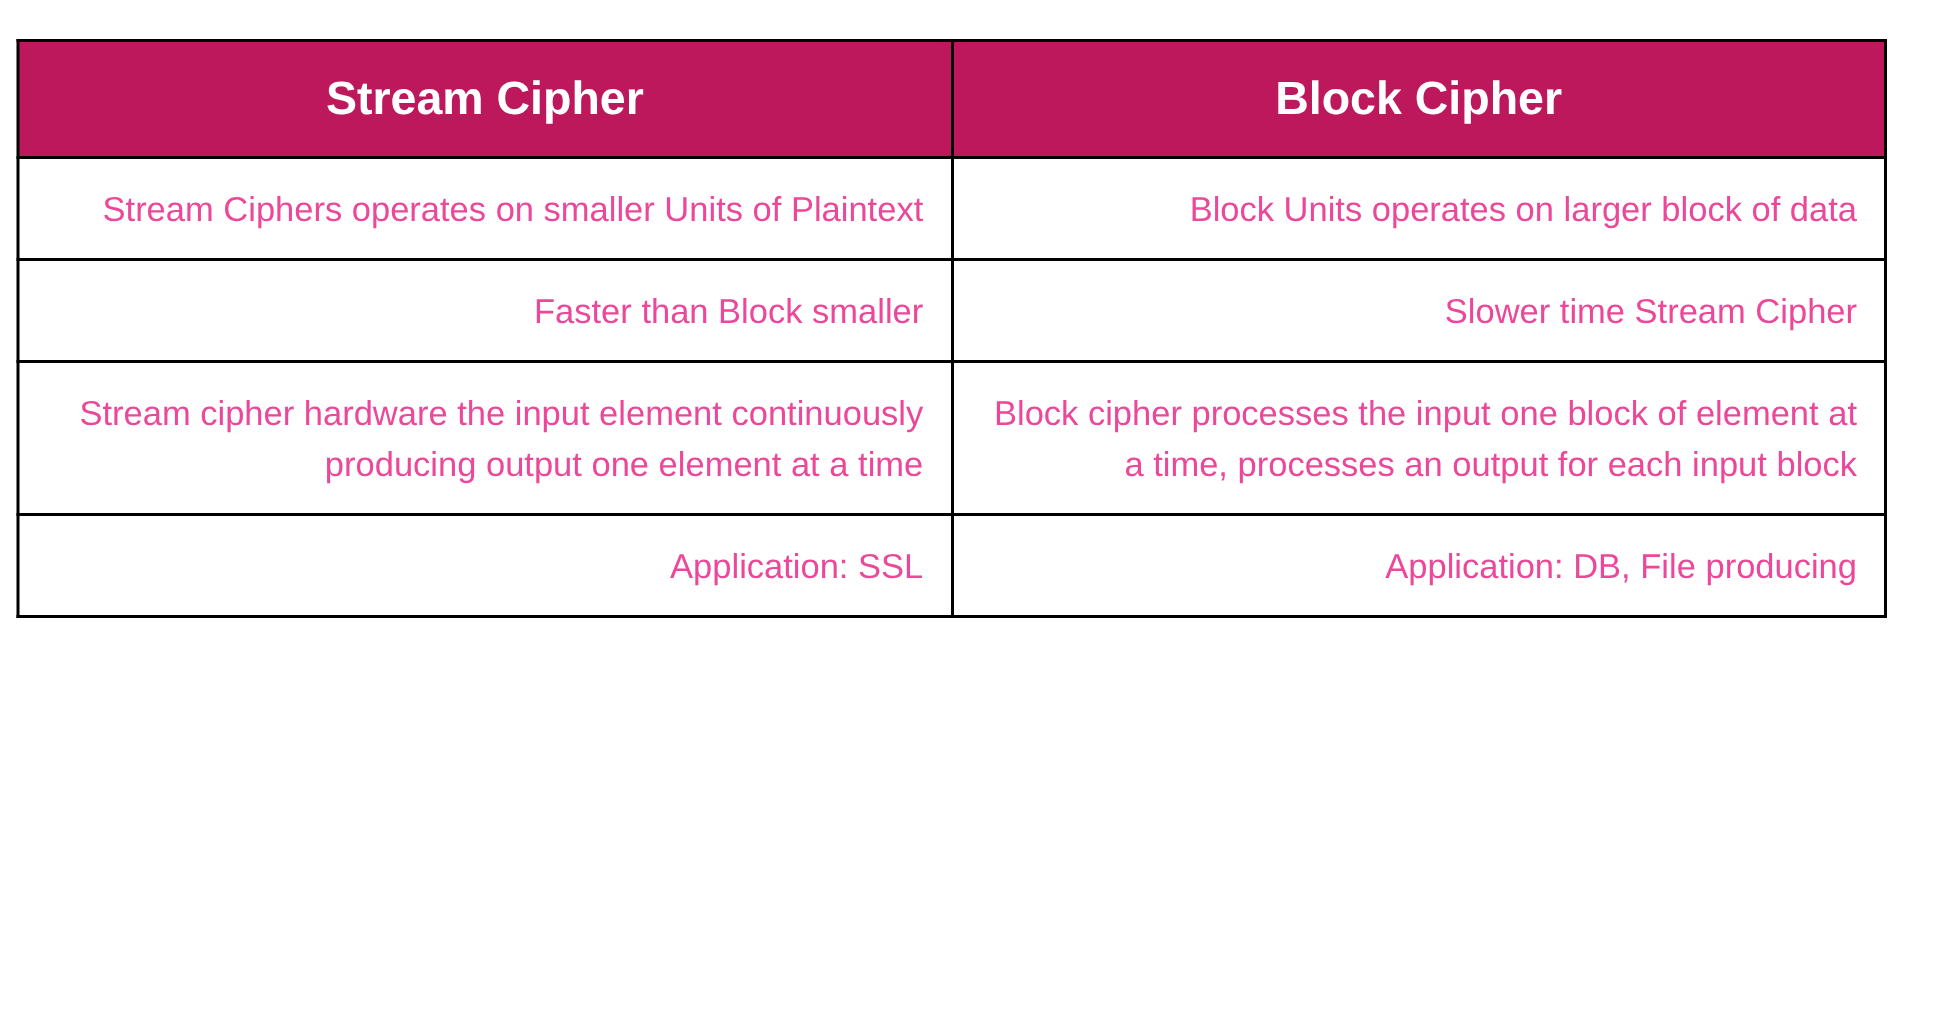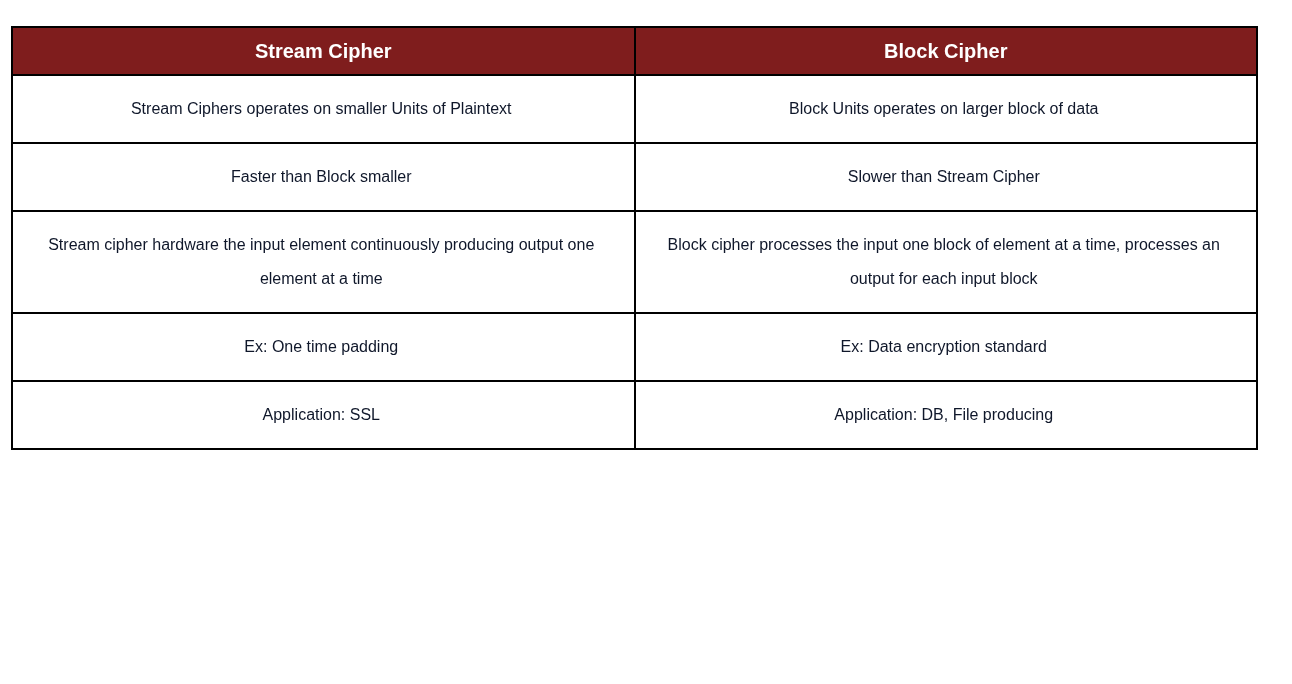--- a/index.html
+++ b/index.html
@@ -23,36 +23,36 @@
     border-collapse: collapse;
     table-layout: fixed;
   }
   table.cipher-table th,
   table.cipher-table td {
     border: 2px solid #000000;
     width: 50%;
     box-sizing: border-box;
   }
   table.cipher-table th {
-    background: #7f1d1d;
+    background: #be185d;
     color: #ffffff;
-    font-size: 20px;
+    font-size: 31px;
     font-weight: bold;
-    height: 48px;
+    height: 78px;
     text-align: center;
     vertical-align: middle;
     padding: 0 10px;
   }
   table.cipher-table td {
     background: #ffffff;
-    color: #0f172a;
-    font-size: 16px;
+    color: #ec4899;
+    font-size: 23px;
     line-height: 34px;
     vertical-align: middle;
-    text-align: center;
+    text-align: right;
     padding: 16px 18px 16px 14px;
   }
 </style>
 </head>
 <body>
 
 <div class="page">
   <table class="cipher-table">
     <thead>
       <tr>
@@ -60,29 +60,25 @@
         <th>Block Cipher</th>
       </tr>
     </thead>
     <tbody>
       <tr>
         <td>Stream Ciphers operates on smaller Units of Plaintext</td>
         <td>Block Units operates on larger block of data</td>
       </tr>
       <tr>
         <td>Faster than Block smaller</td>
-        <td>Slower than Stream Cipher</td>
+        <td>Slower time Stream Cipher</td>
       </tr>
       <tr>
         <td>Stream cipher hardware the input element continuously producing output one element at a time</td>
         <td>Block cipher processes the input one block of element at a time, processes an output for each input block</td>
-      </tr>
-      <tr>
-        <td>Ex: One time padding</td>
-        <td>Ex: Data encryption standard</td>
       </tr>
       <tr>
         <td>Application: SSL</td>
         <td>Application: DB, File producing</td>
       </tr>
     </tbody>
   </table>
 </div>
 
 </body></html>

